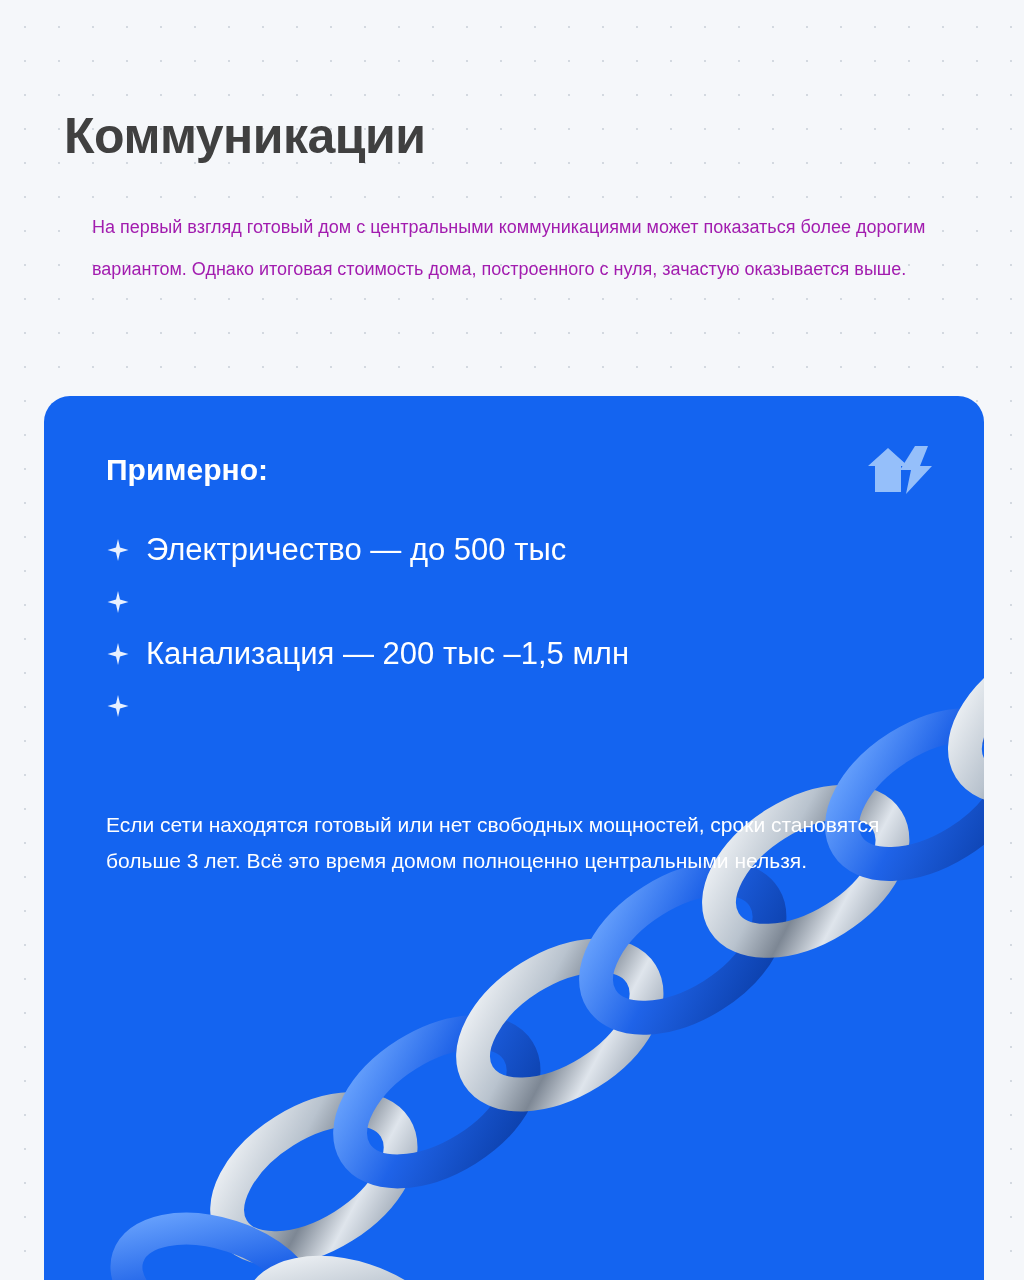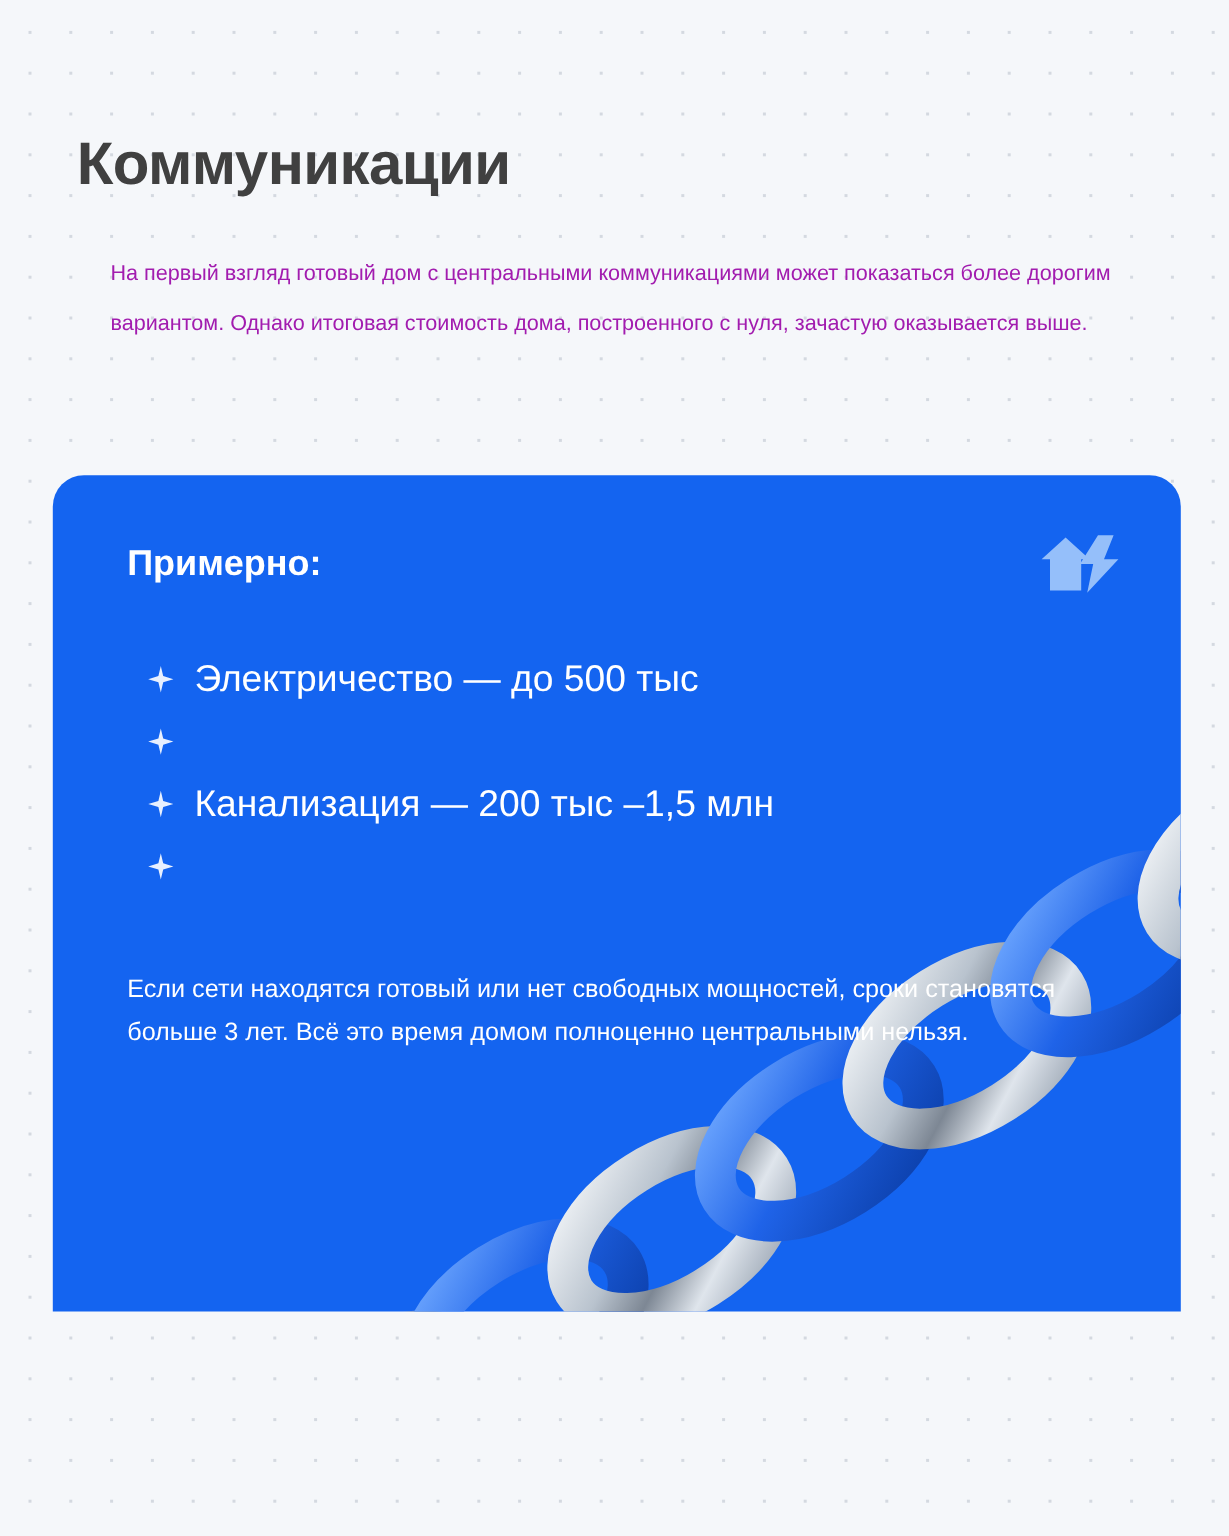--- a/index.html
+++ b/index.html
@@ -50,21 +50,21 @@
     line-height: 42px;
     color: #a21caf;
     margin-left: 28px;
   }
 
   .blue-card {
     position: absolute;
     left: 44px;
     top: 396px;
     width: 940px;
-    height: 697px;
+    height: 885px;
     background: #1464f0;
     border-radius: 26px 26px 0 0;
     overflow: hidden;
   }
 
   
   .chain-layer {
     position: absolute;
     inset: 0;
     pointer-events: none;
@@ -91,21 +91,21 @@
     height: 52px;
     color: #9cc4fb;
     opacity: .95;
   }
 
   .bullets {
     position: absolute;
     left: 62px;
     top: 128px;
     right: 60px;
-    margin: 16px;
+    margin: 0;
     padding: 0;
     list-style: none;
     text-align: center;
   }
   .bullets li {
     display: flex;
     align-items: flex-start;
     gap: 16px;
     color: #ffffff;
     font-size: 31px;

